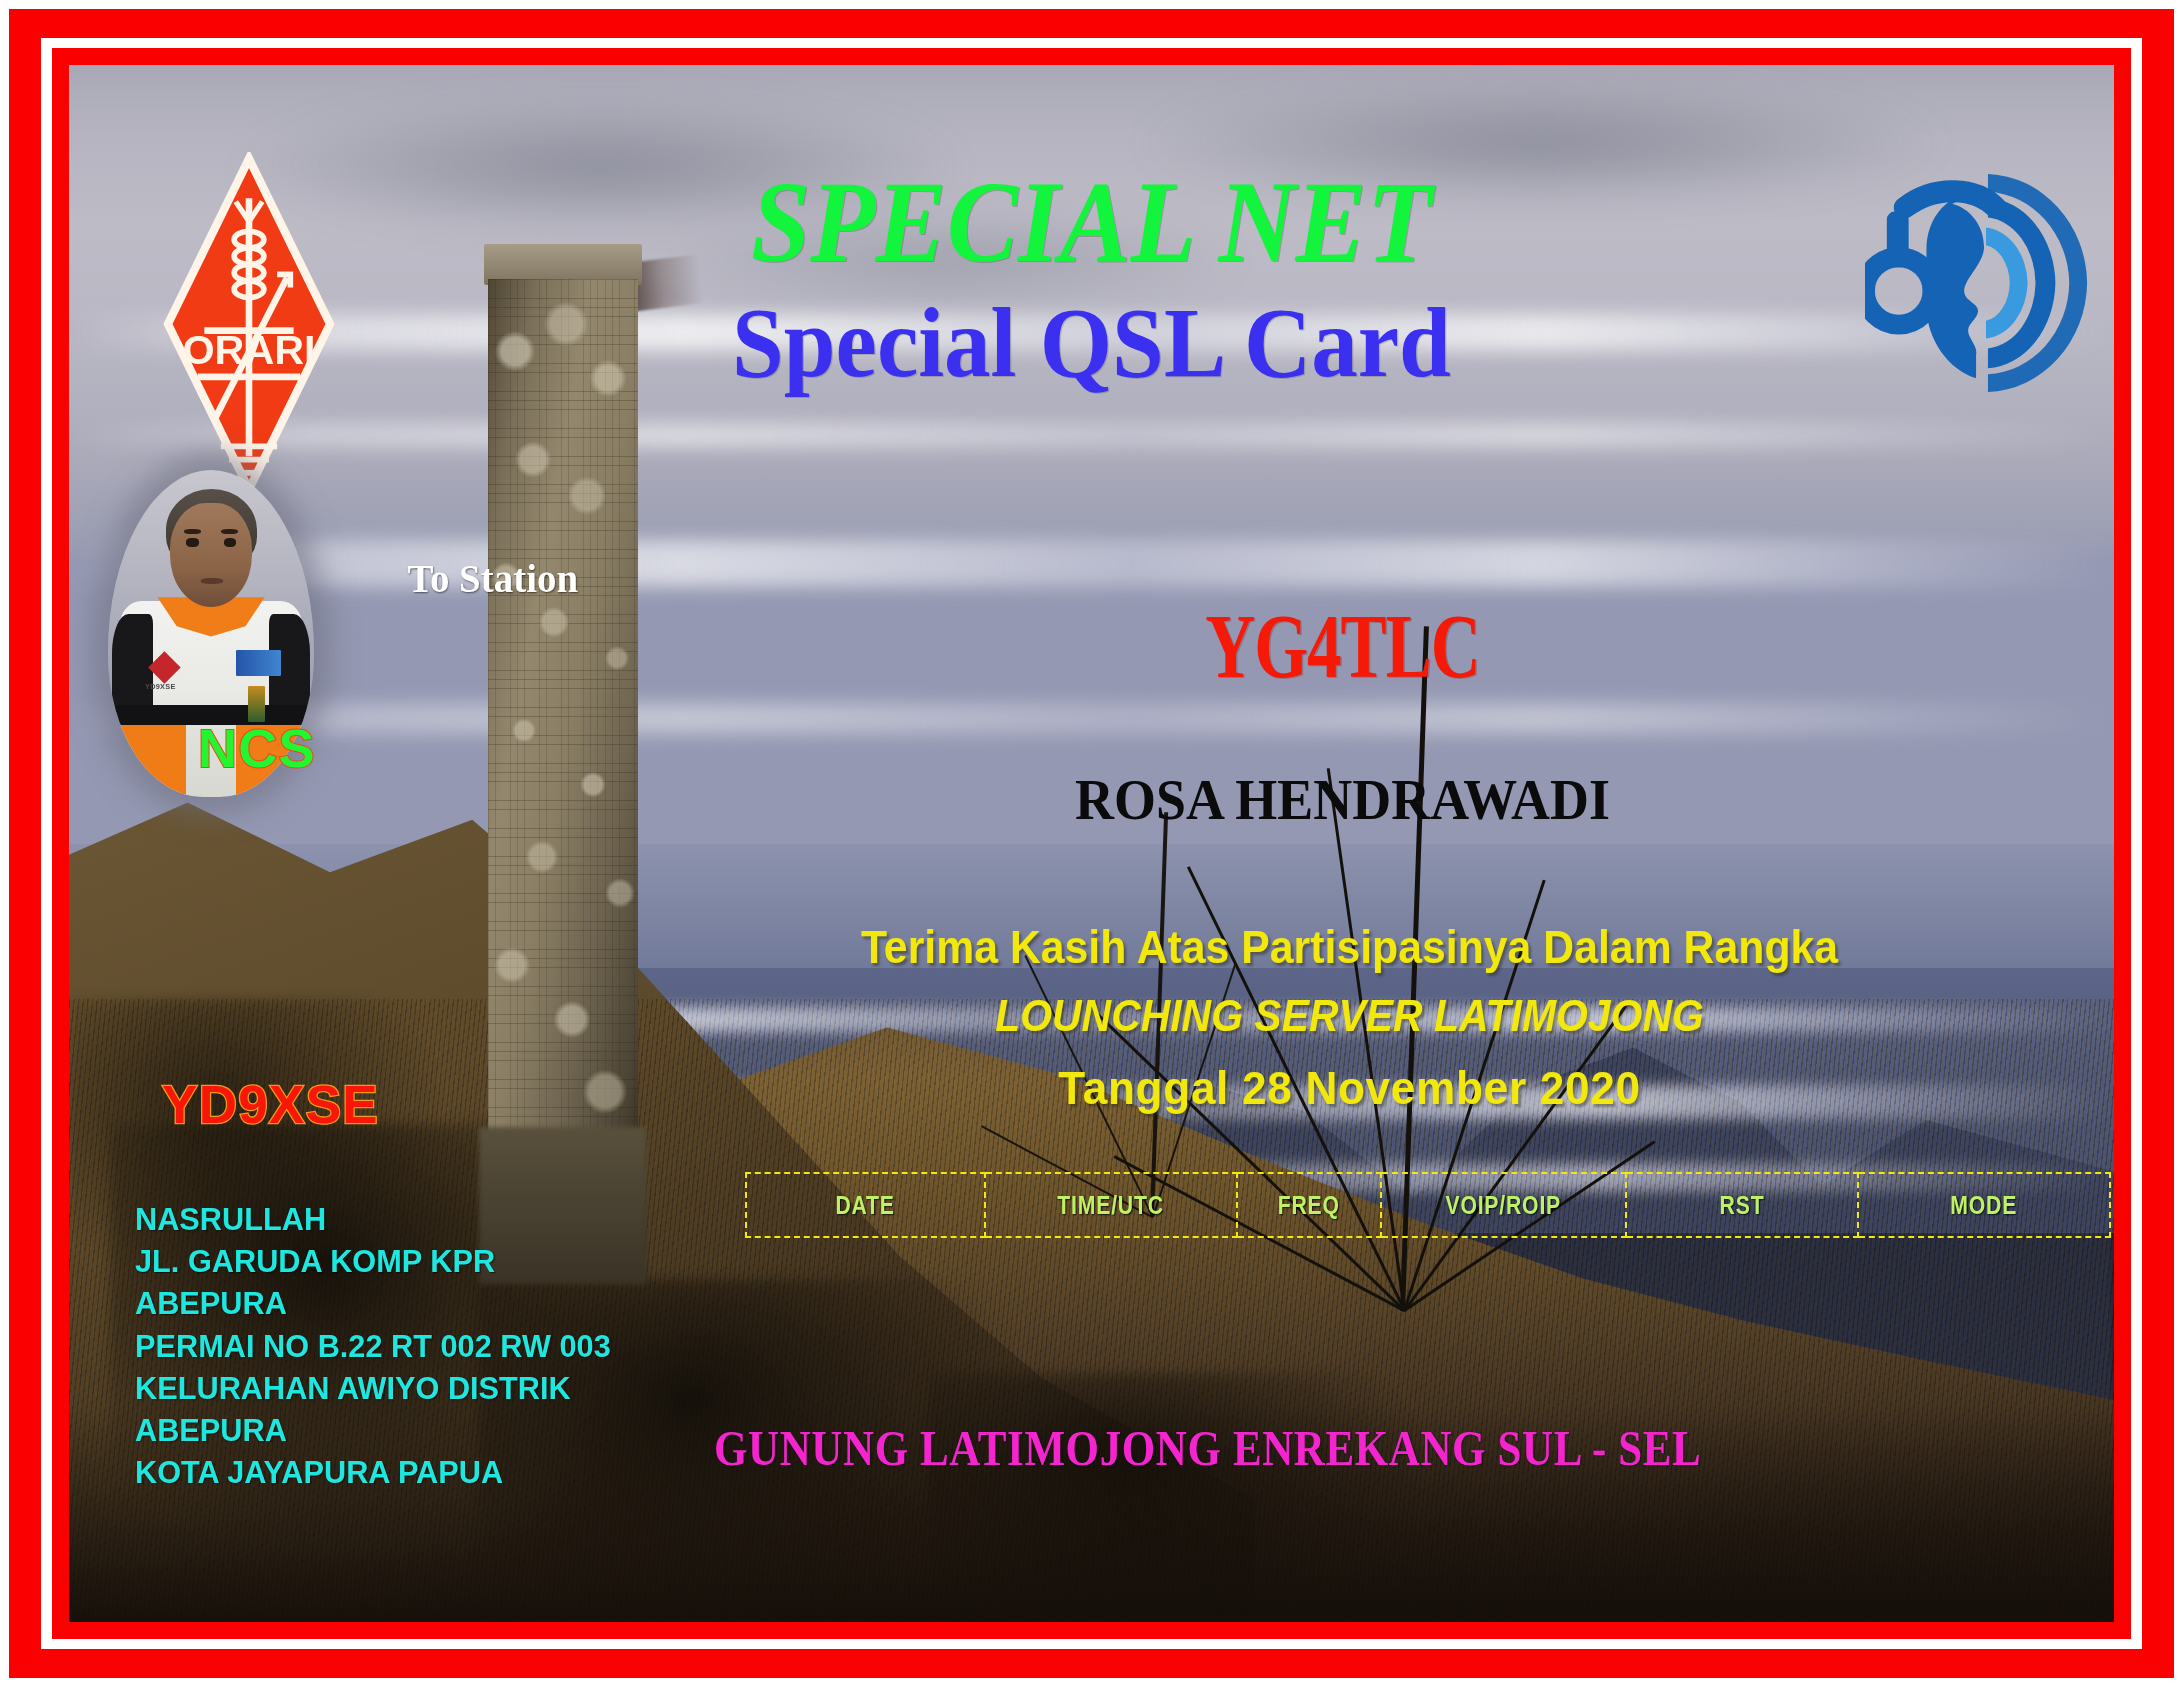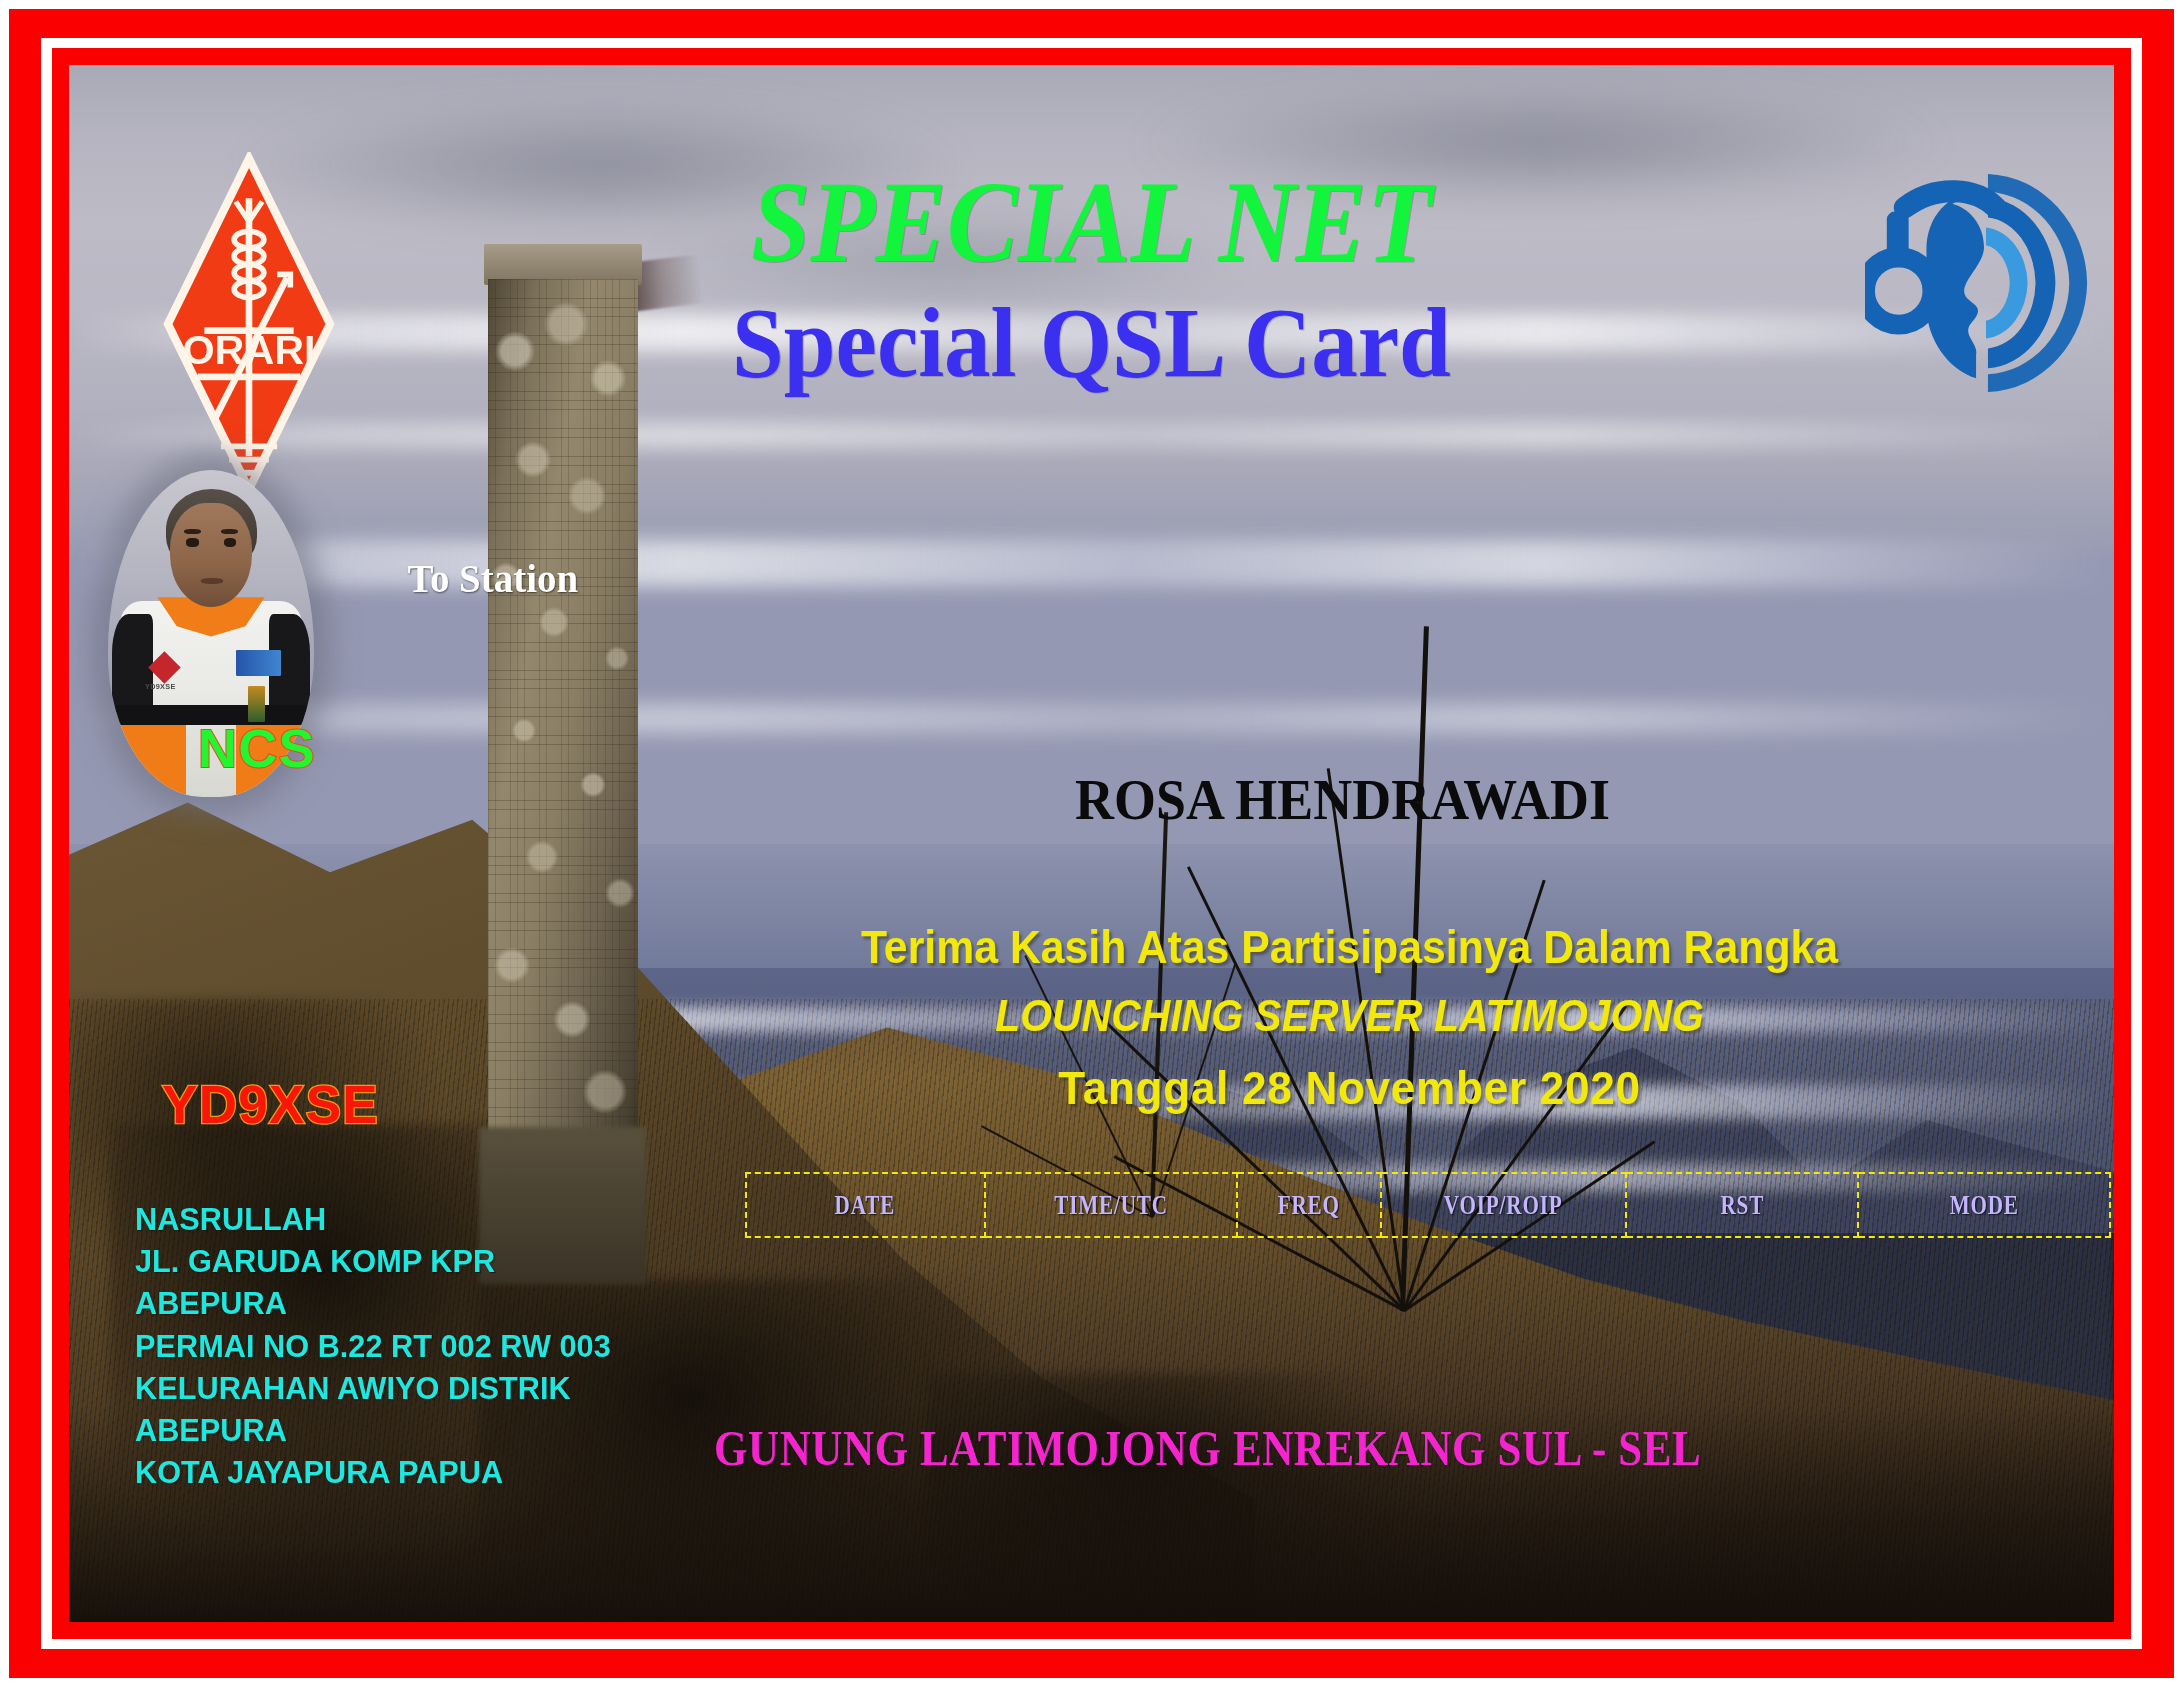--- a/index.html
+++ b/index.html
@@ -339,22 +339,22 @@
 
   
   .logtable{
     position:absolute;left:676px;top:1107px;width:1366px;
     border-collapse:collapse;
     table-layout:fixed;
   }
   .logtable td{
     border:2.6px dashed #f2e80c;
     text-align:center;vertical-align:middle;
-    color:#c4b5fd;
-    font-family:Liberation Serif, serif;font-weight:bold;
+    color:#bef264;
+    font-family:Liberation Sans, sans-serif;font-weight:bold;
     text-shadow:1.3px 1.3px 2px rgba(0,0,0,.75);
     padding:0;
   }
   .logtable .hdr td{
     height:62px;font-size:26.5px;letter-spacing:1px;
     transform:none;
   }
   .logtable .hdr td span{display:inline-block;transform:scaleX(.8);}
   .logtable .row td{height:90px;font-size:28px;}
   .logtable .row td span{display:inline-block;transform:scaleX(.82);line-height:1.12;}
@@ -494,20 +494,23 @@
       <div class="mouth"></div>
       <div class="calltag">YD9XSE</div>
     </div>
 
     <div class="t title-net">SPECIAL NET</div>
 
     <div class="t title-qsl">Special QSL Card</div>
 
     <div class="t to-station">To Station</div>
 
+    <div class="callsign-wrap">
+      <div class="callsign" style="position:static;">YG4TLC</div>
+    </div>
 
     <div class="opname">ROSA HENDRAWADI</div>
 
     <div class="thanks1">Terima Kasih Atas Partisipasinya Dalam Rangka</div>
     <div class="thanks2">LOUNCHING SERVER LATIMOJONG</div>
     <div class="thanks3">Tanggal  28  November  2020</div>
 
     <div class="ncs">NCS</div>
     <div class="yd9xse">YD9XSE</div>
 

